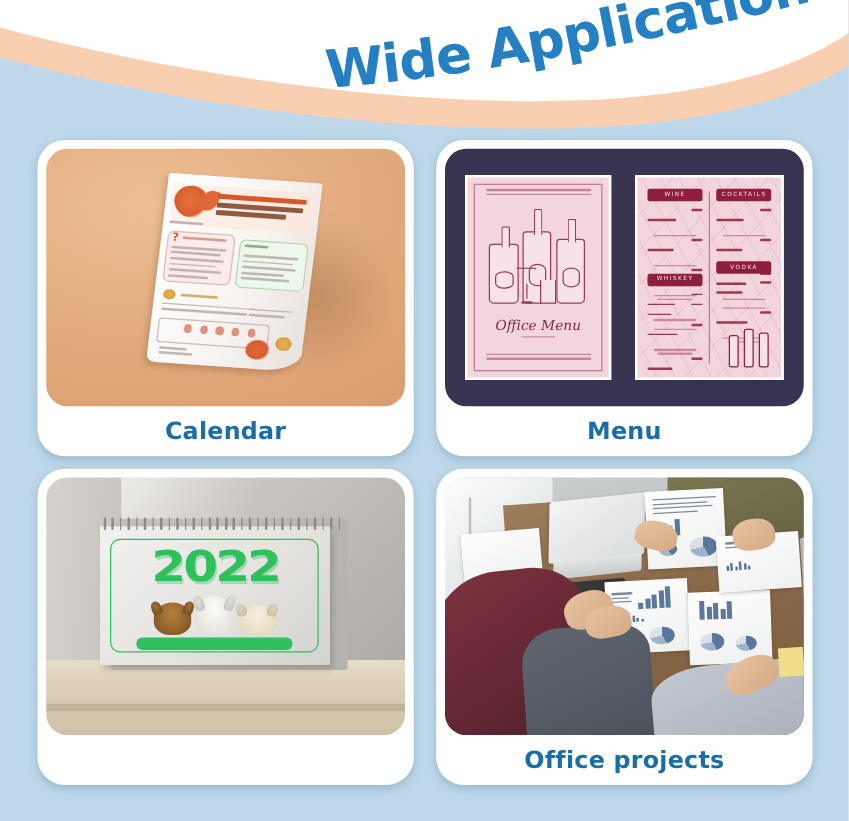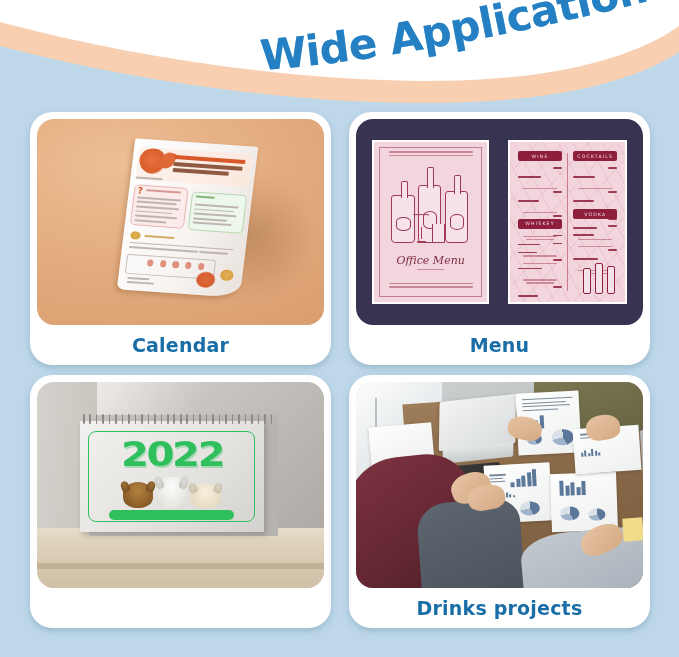--- a/index.html
+++ b/index.html
@@ -933,17 +933,17 @@
         <div class="of-person p-grey"></div>
 
         <div class="hand h1"></div>
         <div class="hand h2"></div>
         <div class="hand h3"></div>
         <div class="hand h4"></div>
         <div class="hand h5"></div>
 
         <div class="of-sticky"></div>
       </div>
-      <div class="card-label">Drinks projects</div>
+      <div class="card-label">Office projects</div>
     </div>
 
   </div>
 </div>
 
 </body></html>

